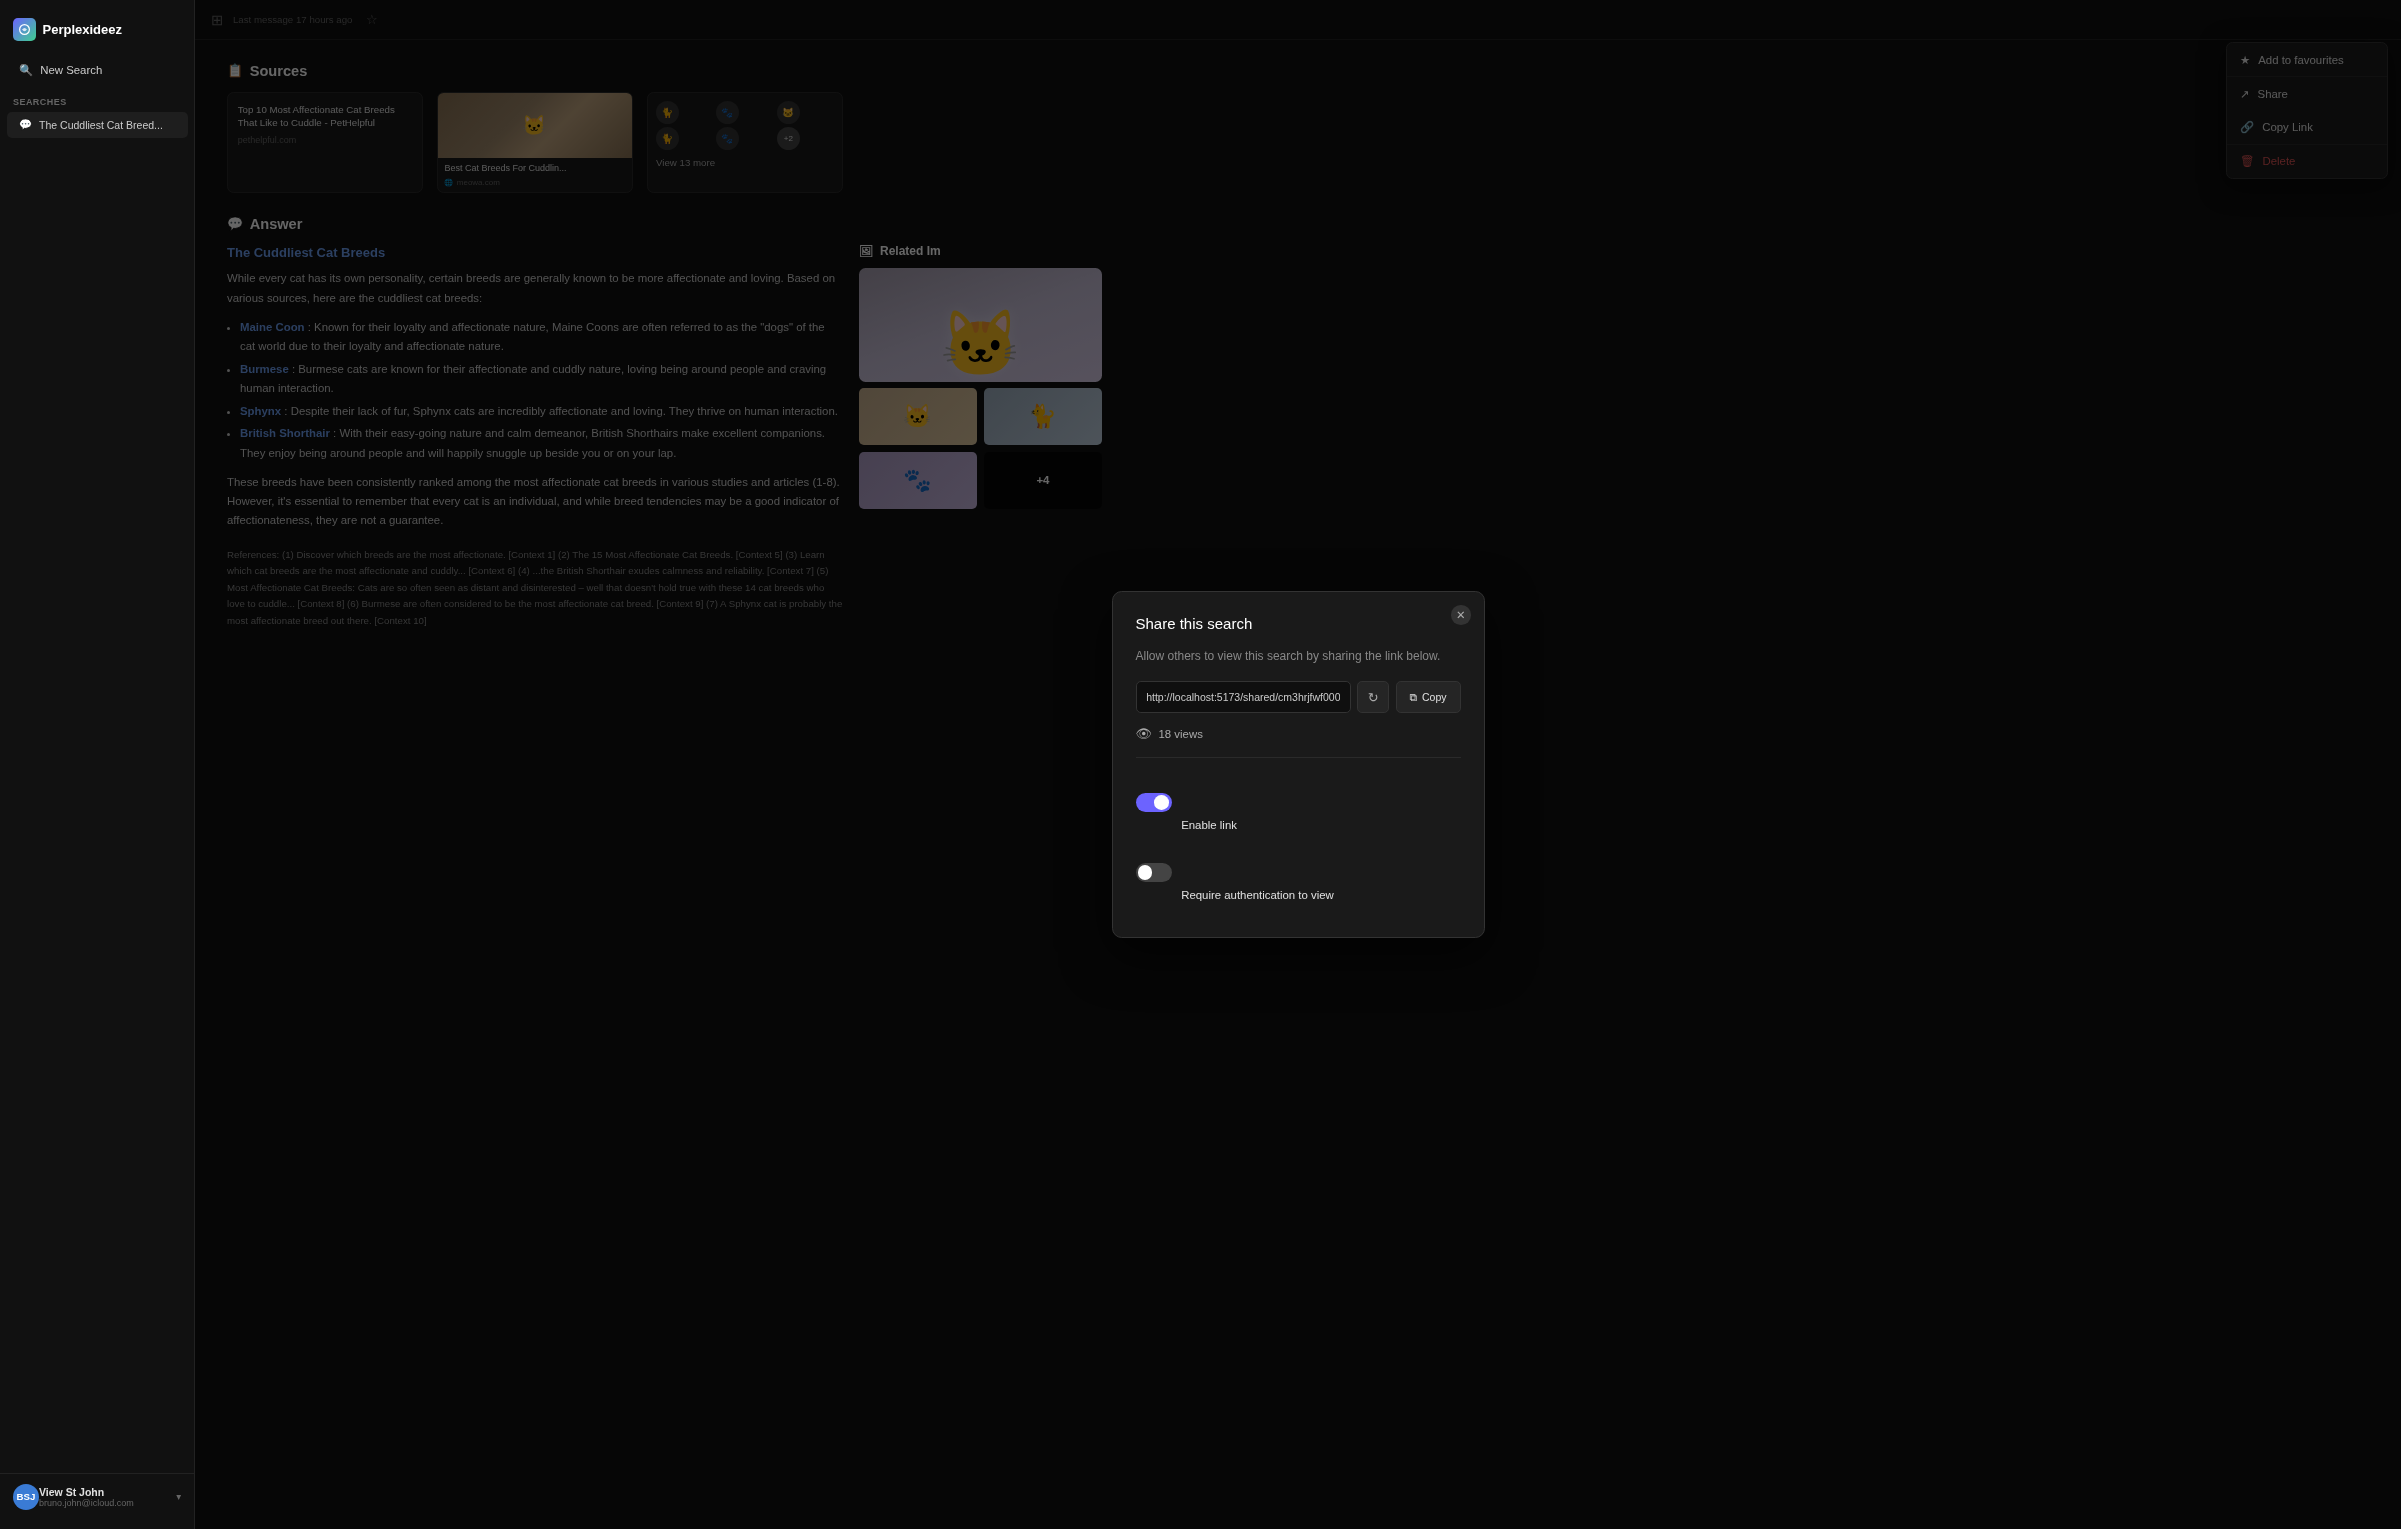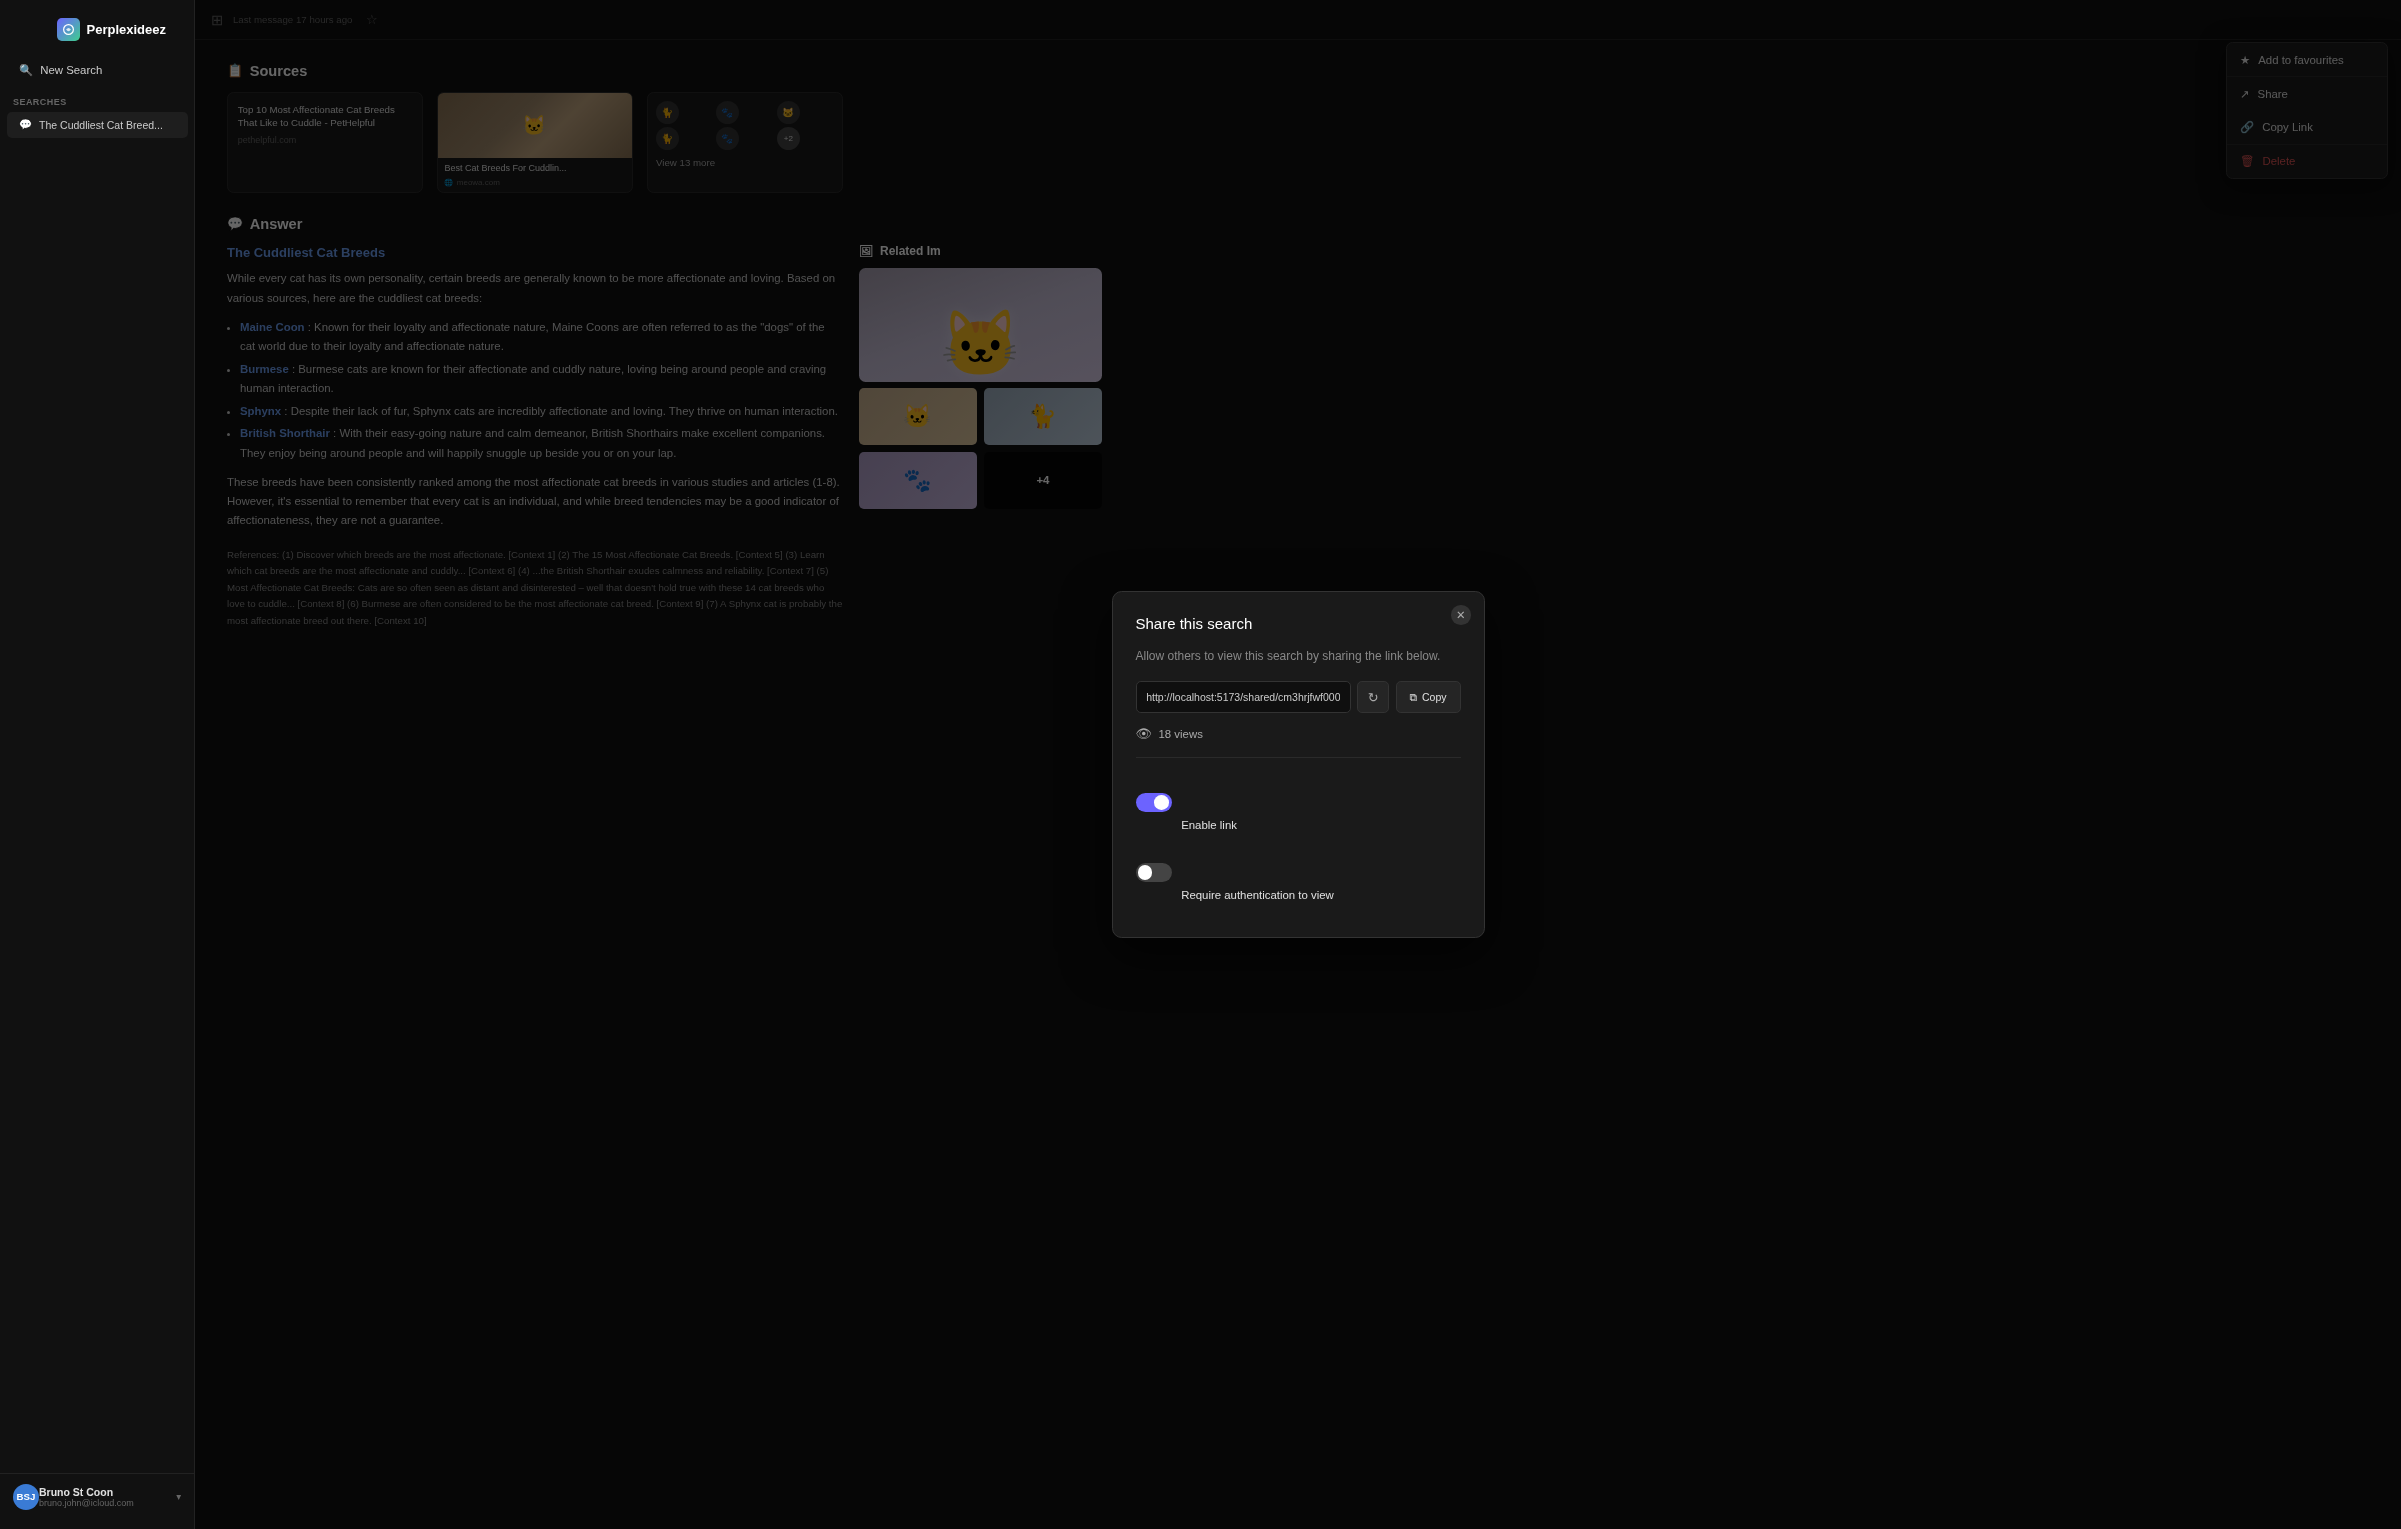--- a/index.html
+++ b/index.html
@@ -21,21 +21,20 @@
       border-right: 0.8px solid #222;
       display: flex;
       flex-direction: column;
       padding: 9.7px 0;
     }
     .sidebar-logo {
       display: flex;
       align-items: center;
       gap: 6.5px;
       padding: 8px 13px 13px;
-      margin-left: 44px;
     }
     .logo-icon {
       width: 23px;
       height: 23px;
       background: linear-gradient(135deg, #6c63ff, #3ecf8e);
       border-radius: 4.9px;
       display: flex;
       align-items: center;
       justify-content: center;
     }
@@ -526,21 +525,21 @@
 
   <div class="search-item">
     <span style="font-size:10.5px">💬</span>
     <span>The Cuddliest Cat Breed...</span>
   </div>
 
   <div class="sidebar-bottom">
     <div class="user-info">
       <div class="avatar">BSJ</div>
       <div class="user-details">
-        <div class="user-name">Bruno St Coon</div>
+        <div class="user-name">View St John</div>
         <div class="user-email">bruno.john@icloud.com</div>
       </div>
       <span style="color:#666;font-size:9.7px">▾</span>
     </div>
   </div>
 </div>
 
 <div class="main">
 
   <div class="top-bar">

